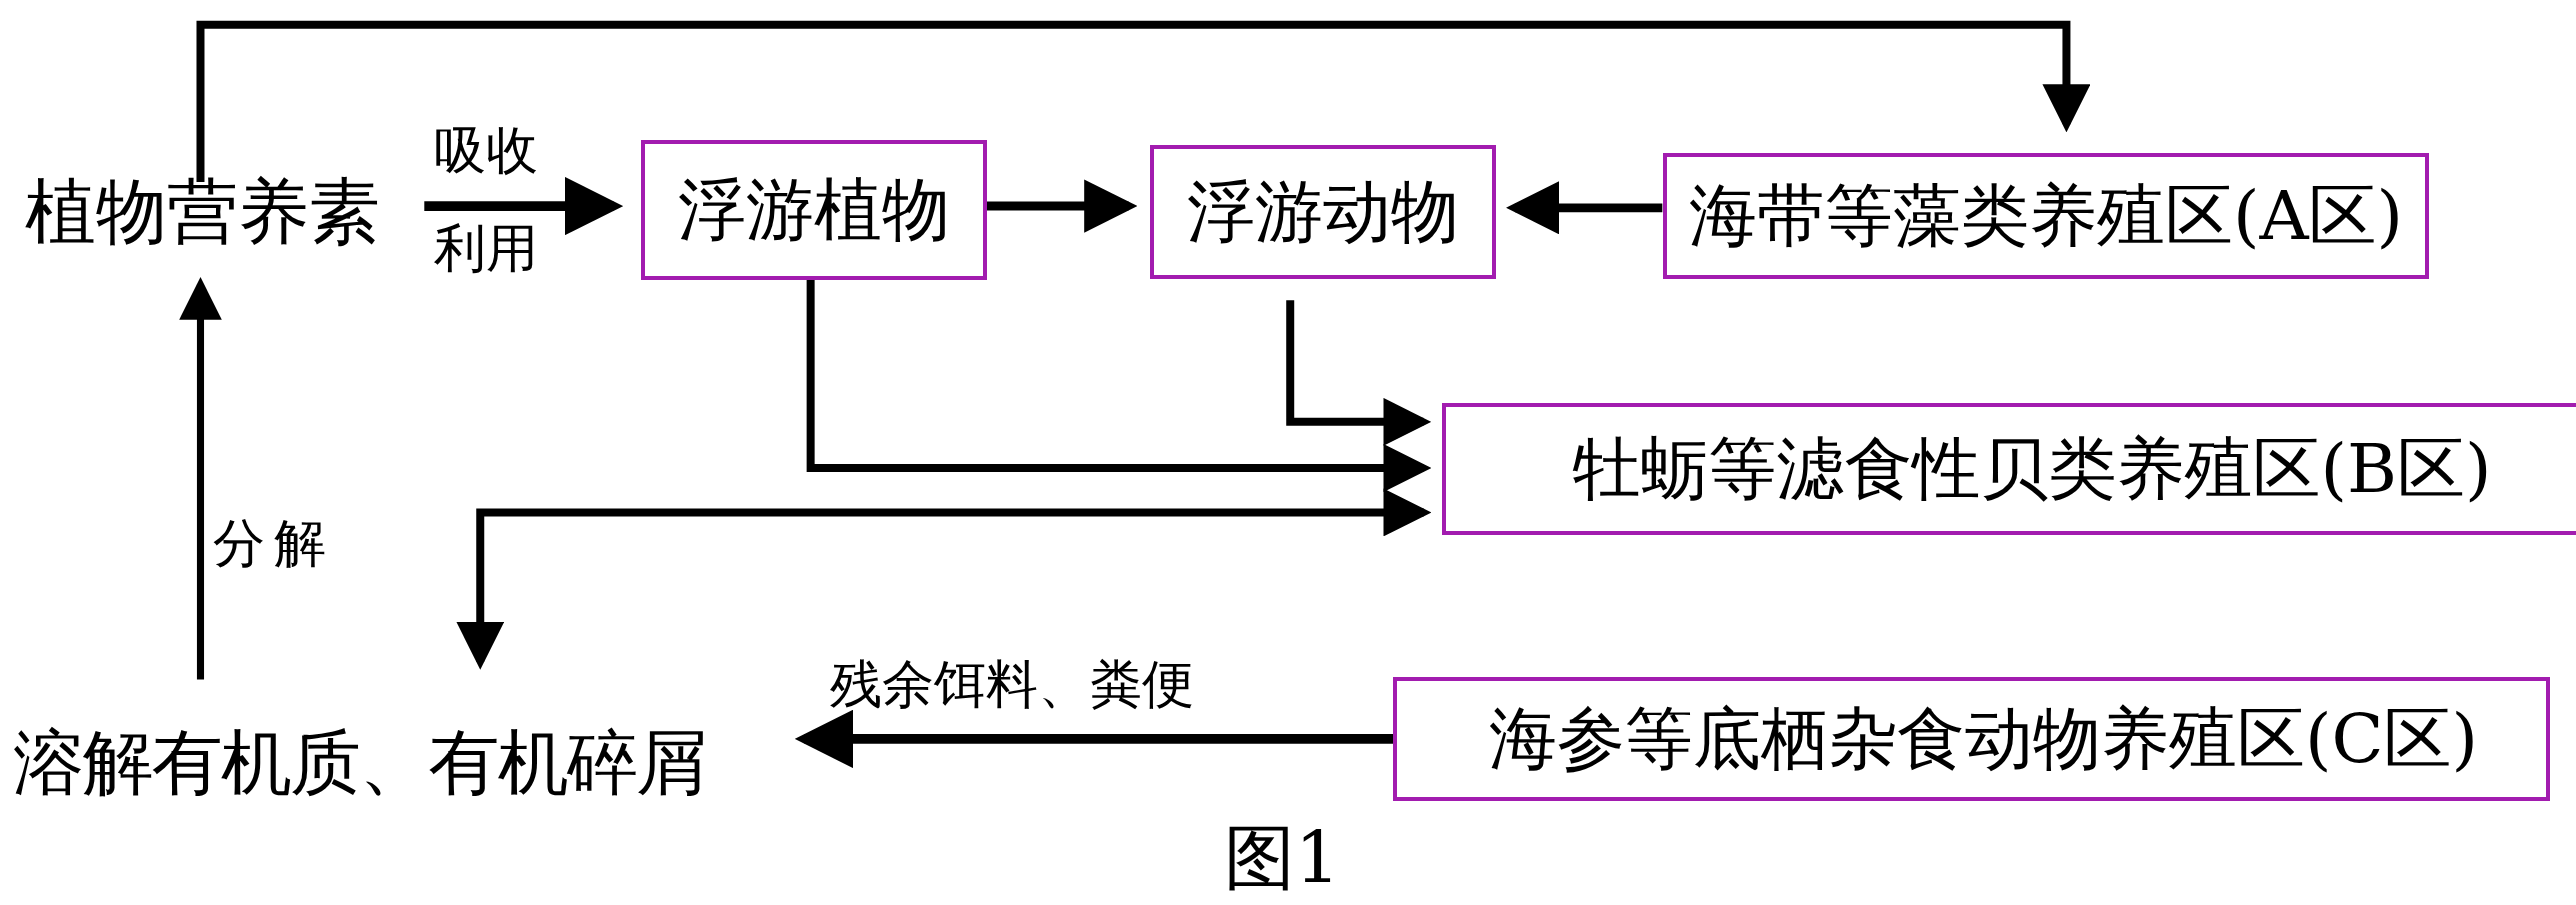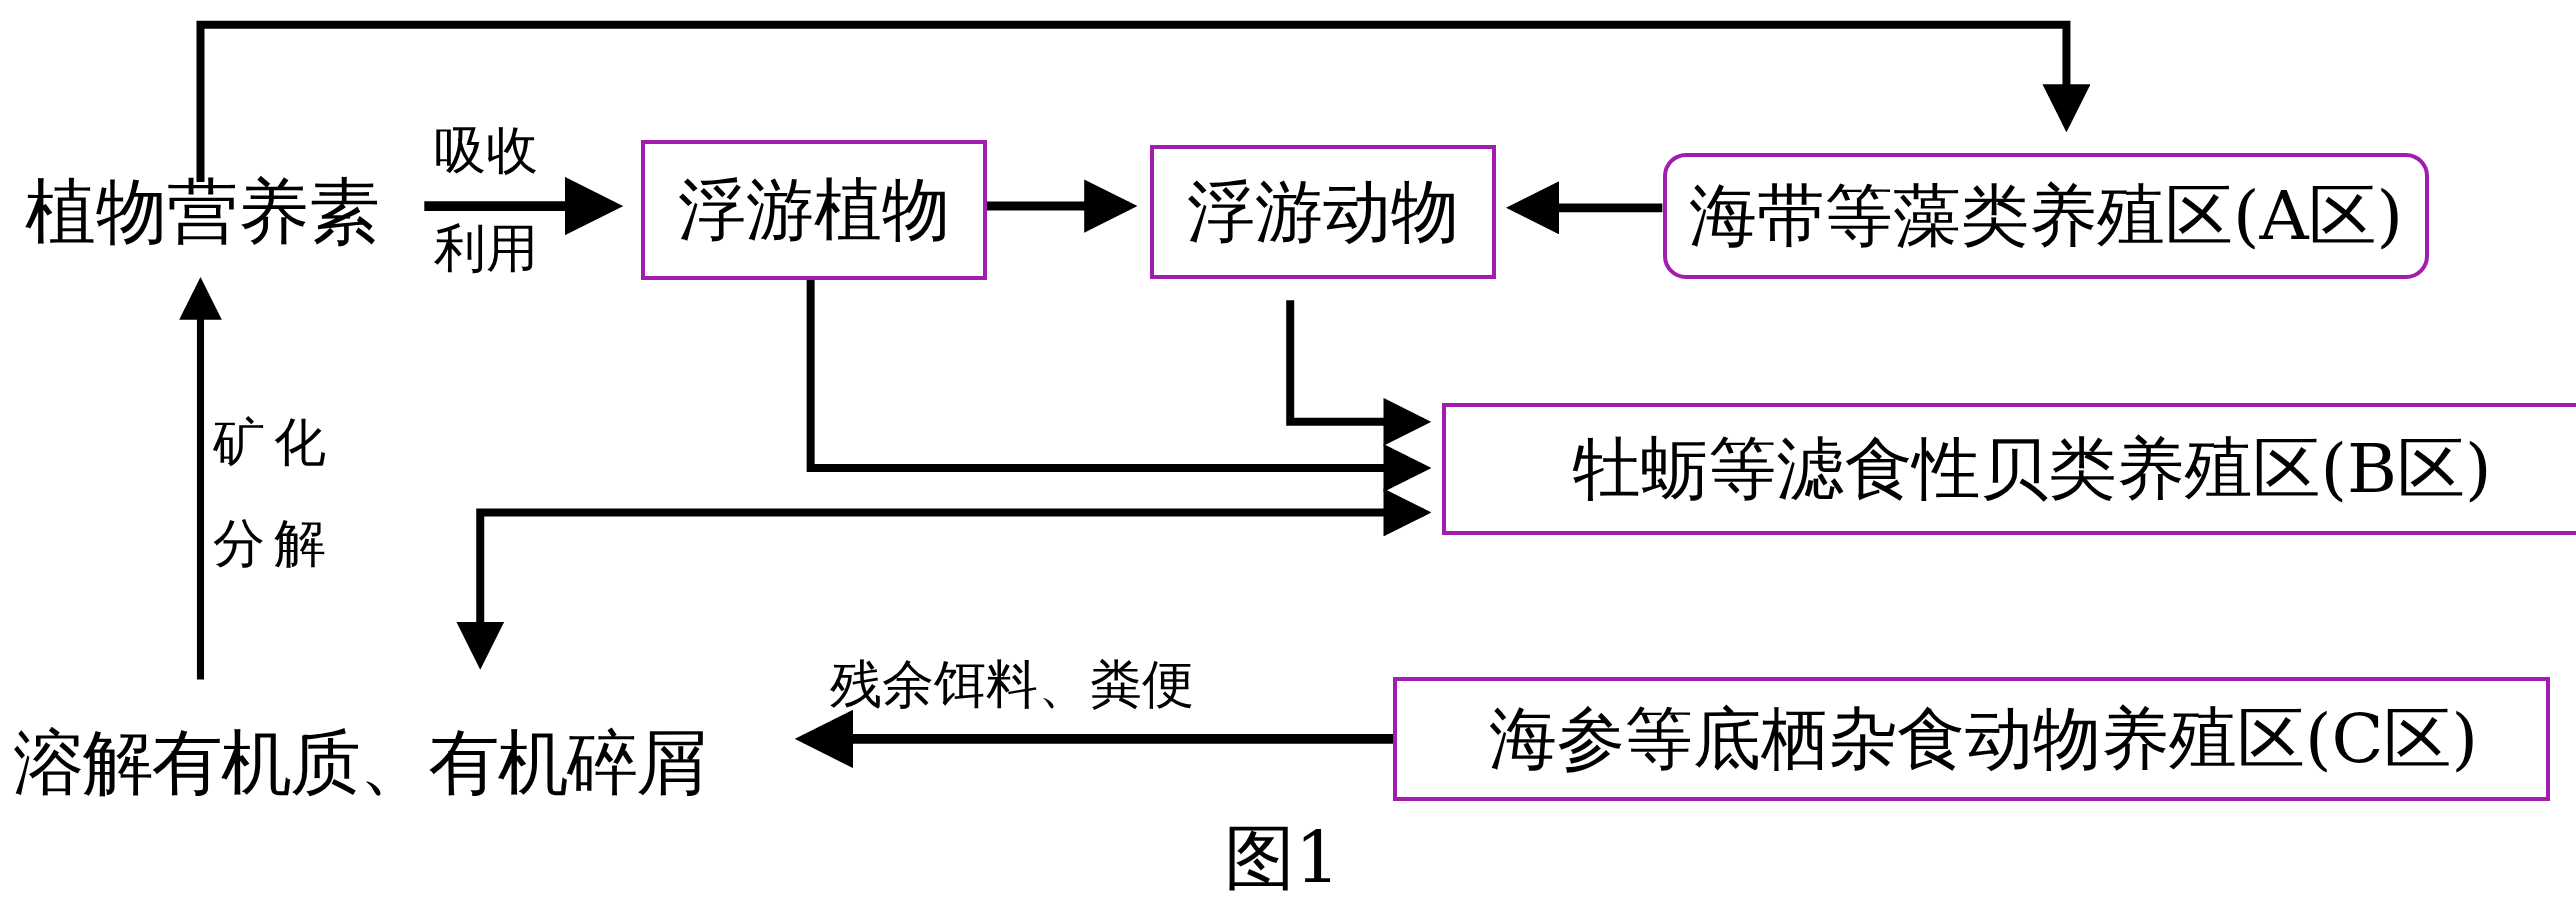--- a/index.html
+++ b/index.html
@@ -57,29 +57,28 @@
   <div class="txt label" style="left:434px; top:222px;">利用</div>
 
   <div class="box" style="left:641px; top:140px; width:346px; height:140px;">
     <span>浮游植物</span>
   </div>
 
   <div class="box" style="left:1150px; top:145px; width:346px; height:134px;">
     <span>浮游动物</span>
   </div>
 
-  <div class="box" style="left:1663px; top:153px; width:766px; height:126px;border-radius:23px;">
+  <div class="box" style="left:1663px; top:153px; width:766px; height:126px;">
     <span>海带等藻类养殖区(A区)</span>
   </div>
 
   <div class="box" style="left:1442px; top:403px; width:1180px; height:132px;">
     <span>牡蛎等滤食性贝类养殖区(B区)</span>
   </div>
 
-  <div class="txt label" style="left:213px; top:416px; letter-spacing:9px;">矿化</div>
   <div class="txt label" style="left:213px; top:517px; letter-spacing:9px;">分解</div>
 
   <div class="txt big" style="left:13.3px; top:720px; letter-spacing:-1.8px;margin-top:7px;">溶解有机质、有机碎屑</div>
 
   <div class="txt label" style="left:830px; top:658px;">残余饵料、粪便</div>
 
   <div class="box" style="left:1393px; top:677px; width:1157px; height:124px;padding-left:24px;">
     <span>海参等底栖杂食动物养殖区(C区)</span>
   </div>
 

